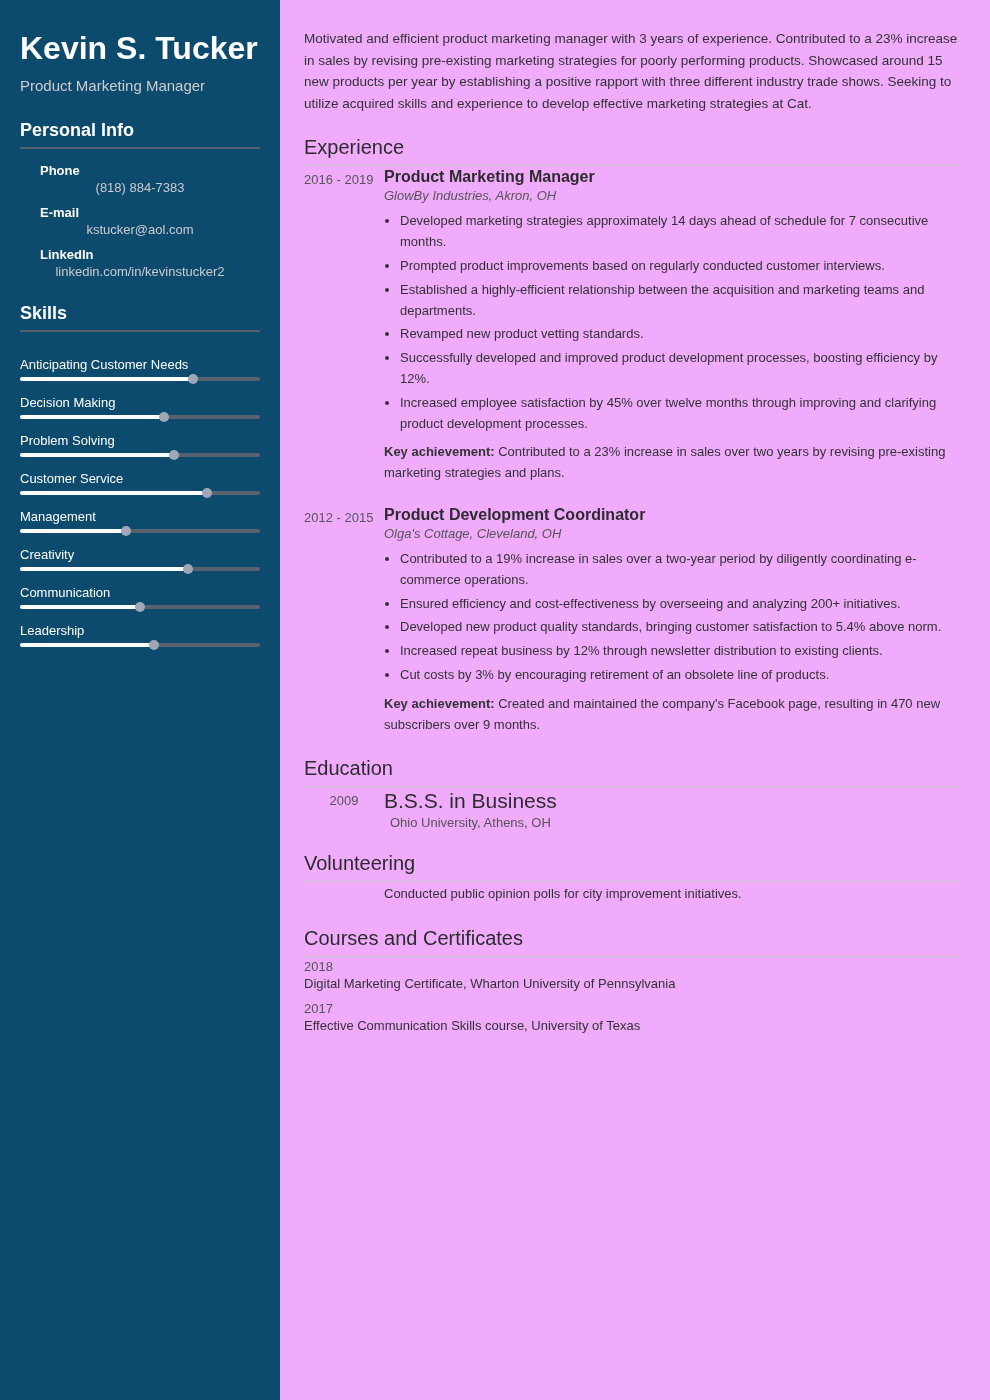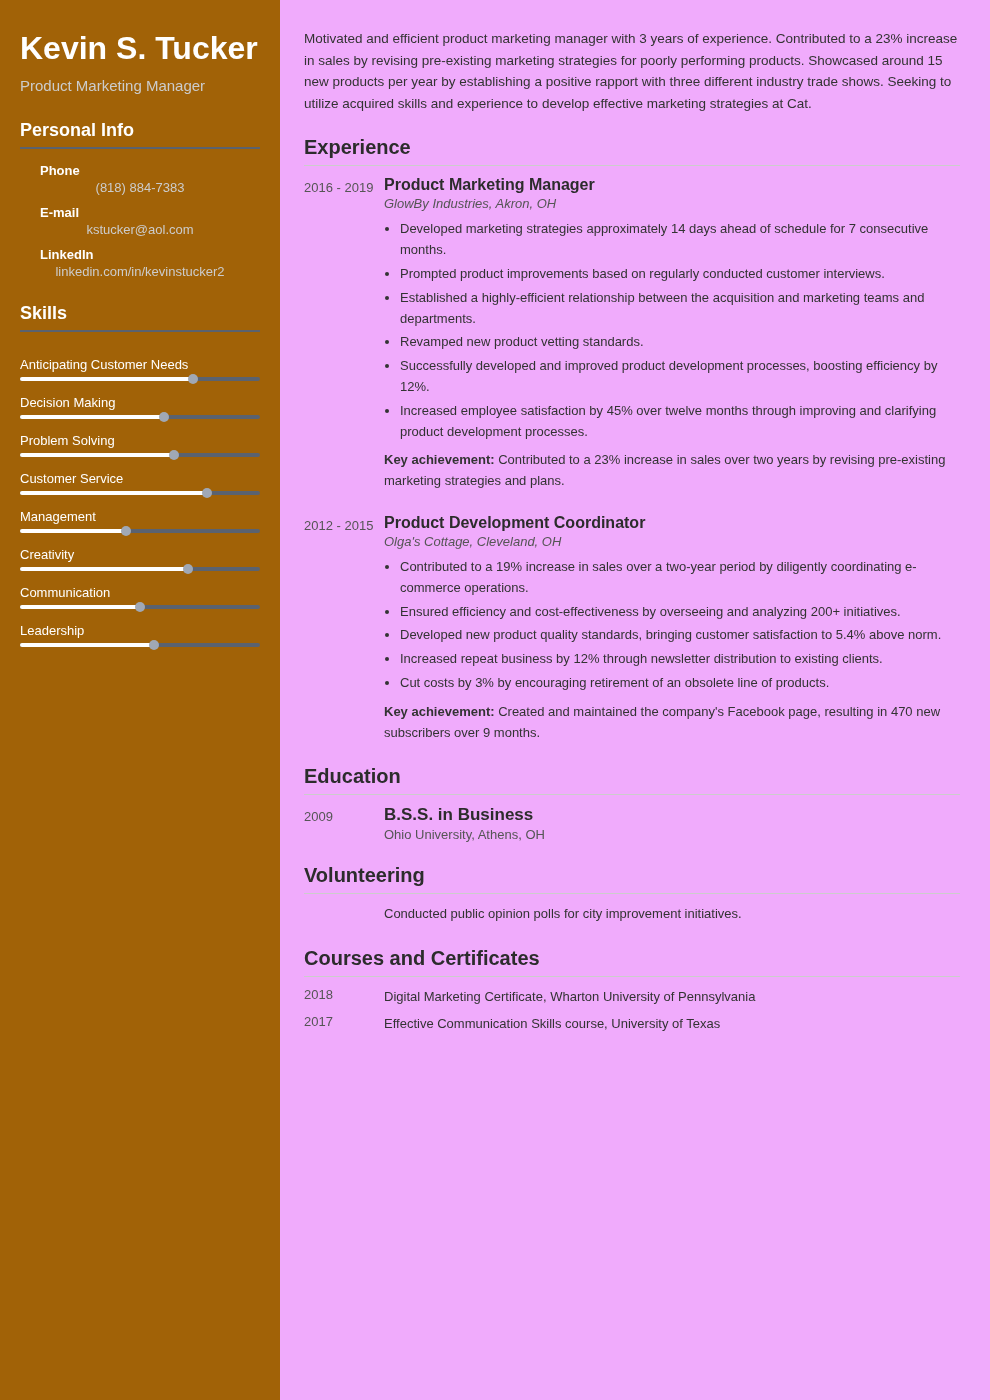--- a/index.html
+++ b/index.html
@@ -10,21 +10,21 @@
       width: 990px;
       min-height: 1400px;
       display: flex;
       flex-direction: row;
     }
 
     
     .sidebar {
       width: 280px;
       min-width: 280px;
-      background-color: #a16207;
+      background-color: #0c4a6e;
       color: #fff;
       padding: 30px 20px;
       min-height: 1400px;
     }
     .sidebar-name {
       font-size: 32px;
       font-weight: 900;
       line-height: 1.15;
       margin-bottom: 8px;
     }
@@ -104,23 +104,23 @@
     }
     .summary-text {
       font-size: 13.5px;
       line-height: 1.6;
       color: #333;
       margin-bottom: 22px;
     }
 
     .section-title {
       font-size: 20px;
-      font-weight: bold;
+      font-weight: normal;
       color: #2c2c2c;
-      margin-bottom: 10px;
+      margin-bottom: 2px;
       border-bottom: 1.5px solid #ccc;
       padding-bottom: 6px;
     }
 
     .section-block {
       margin-bottom: 22px;
     }
 
     .experience-entry {
       display: flex;
@@ -166,42 +166,43 @@
       line-height: 1.6;
     }
     .key-achievement strong {
       font-weight: bold;
     }
 
     .education-entry {
       display: flex;
       flex-direction: row;
       margin-bottom: 10px;
+      text-align: center;
     }
     .education-degree {
-      font-size: 17px;
-      font-weight: bold;
+      font-size: 21px;
+      font-weight: normal;
       color: #2c2c2c;
       margin-bottom: 2px;
     }
     .education-school {
       font-size: 13px;
       color: #555;
     }
 
     .volunteering-text {
       font-size: 13px;
       color: #333;
       line-height: 1.6;
       margin-left: 80px;
     }
 
     .course-entry {
       display: flex;
-      flex-direction: row;
+      flex-direction: column;
       margin-bottom: 6px;
     }
     .course-year {
       min-width: 80px;
       font-size: 13px;
       color: #555;
     }
     .course-name {
       font-size: 13px;
       color: #333;

